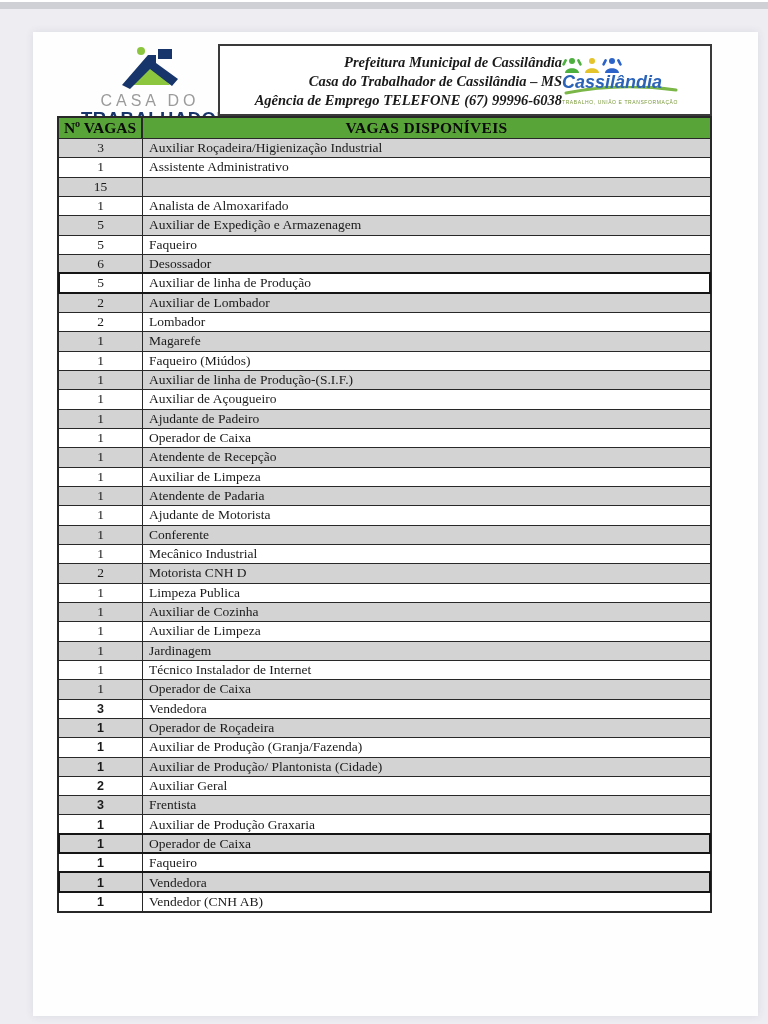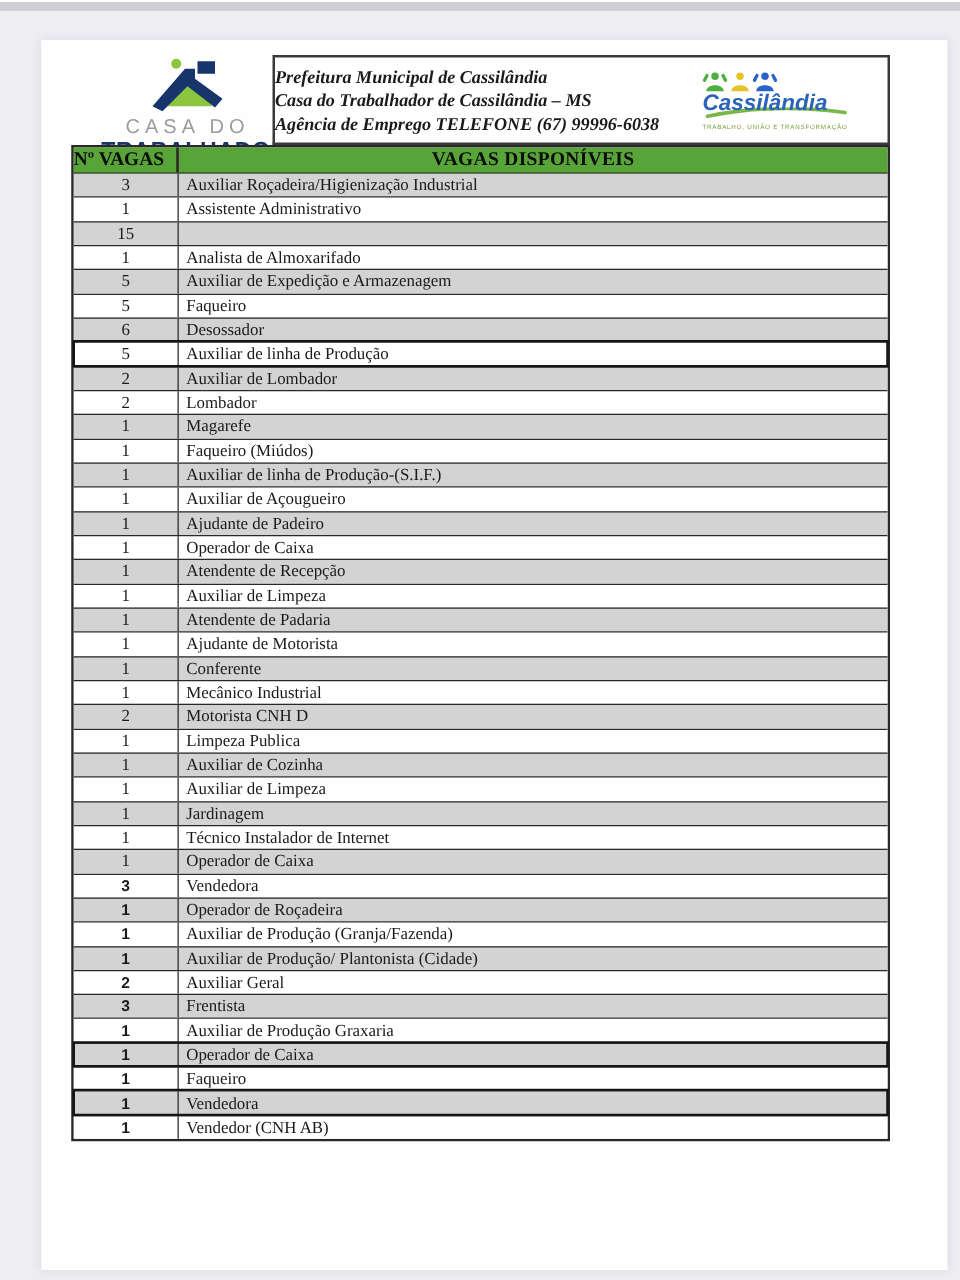--- a/index.html
+++ b/index.html
@@ -37,21 +37,21 @@
 
   
   .header-box {
     position: absolute; left: 185px; top: 12px; width: 494px; height: 72px;
     border: 2px solid #3a3a3a;
     background: #fff;
     display: flex;
   }
   .org-block {
     flex: 1;
-    text-align: left;
+    text-align: right;
     font-weight: bold; font-style: italic;
     font-size: 14.5px; line-height: 19px;
     padding-top: 7px;
   }
   .logo-right {
     width: 148px;
     display: flex; flex-direction: column; align-items: flex-start; justify-content: center;
     padding-top: 2px;
   }
   .logo-right .brand {
@@ -72,21 +72,21 @@
     position: absolute; left: 24px; top: 84px; width: 655px;
     border: 2px solid #282828;
     background: #fff;
   }
   .thead {
     display: flex; height: 21px;
     background: #58a438;
     font-weight: bold; font-size: 15.5px; color: #0c0c0c;
     border-bottom: 1px solid #282828;
   }
-  .th-n { width: 84px; border-right: 2px solid #282828; line-height: 20px; }
+  .th-n { width: 84px; border-right: 2px solid #282828; text-align: center; line-height: 20px; }
   .th-t { flex: 1; text-align: center; line-height: 20px; letter-spacing: 0.3px; }
   .tbody { display: flex; flex-direction: column; height: 772px; }
   .row {
     display: flex; flex: 1; align-items: stretch;
     border-top: 1px solid #282828;
     font-size: 13.5px; background: #ffffff;
   }
   .row:first-child { border-top: none; }
   .row:nth-child(odd) { background: #d3d3d3; }
   .cell-n {

